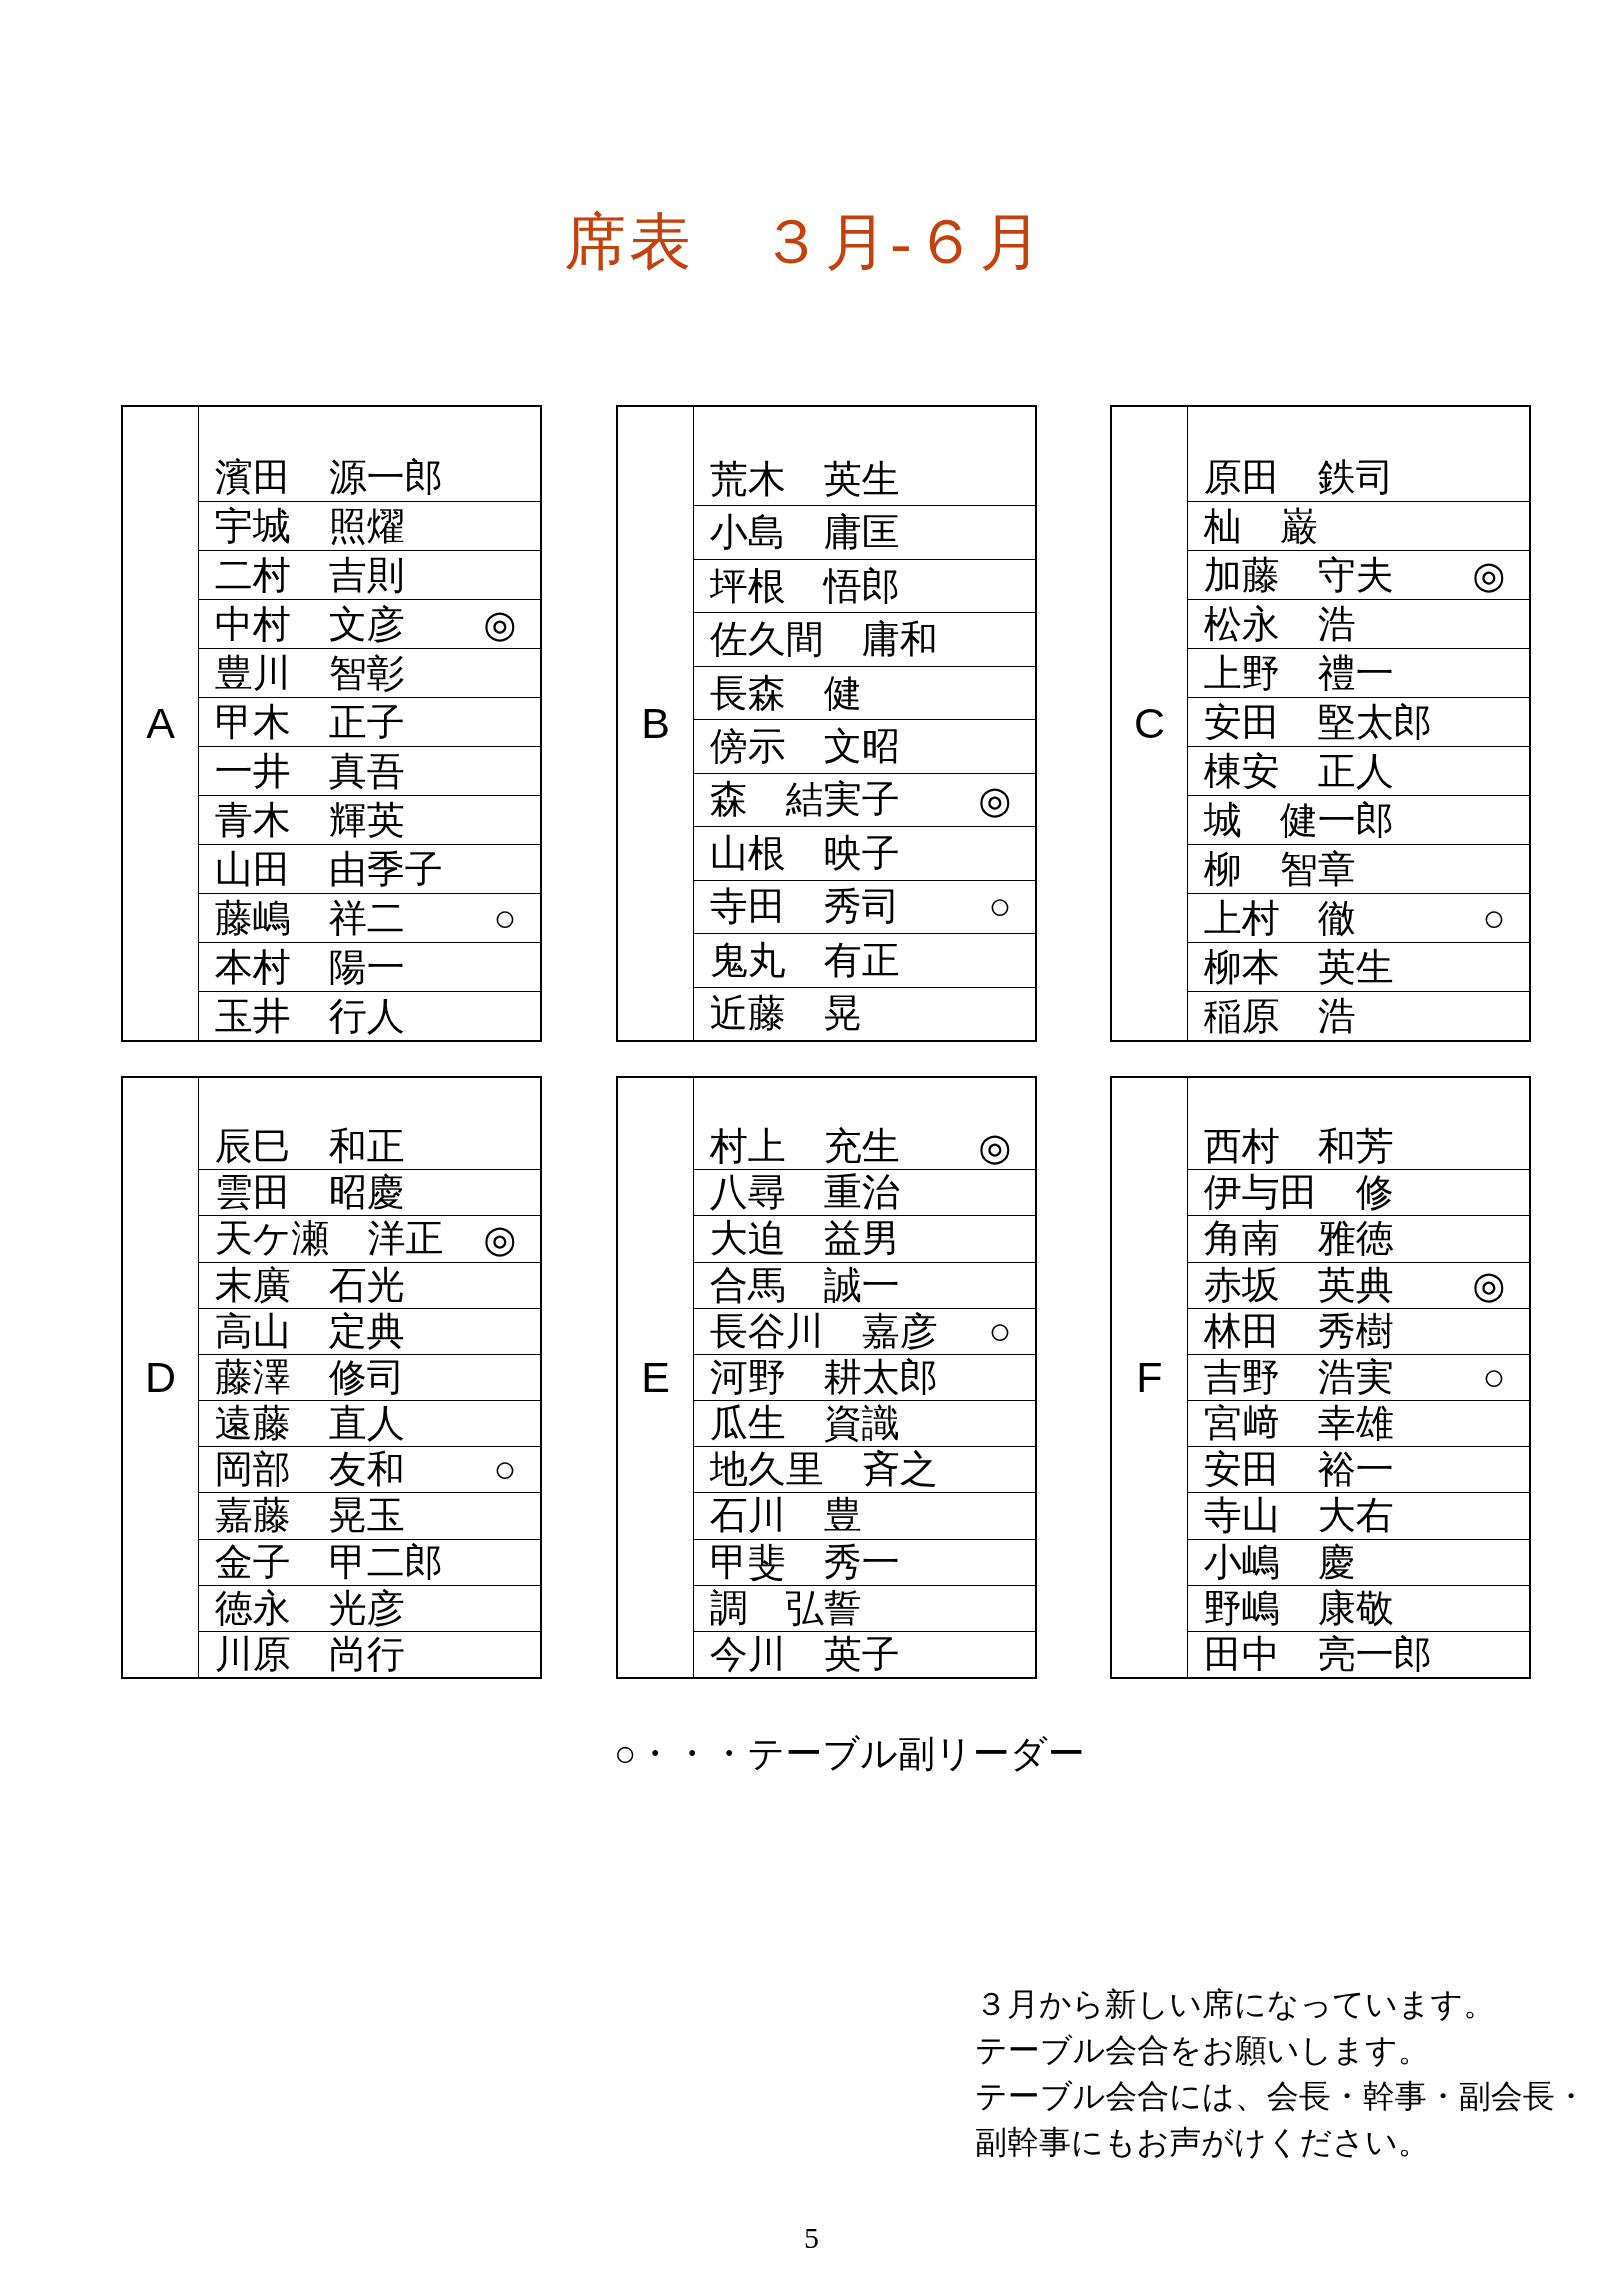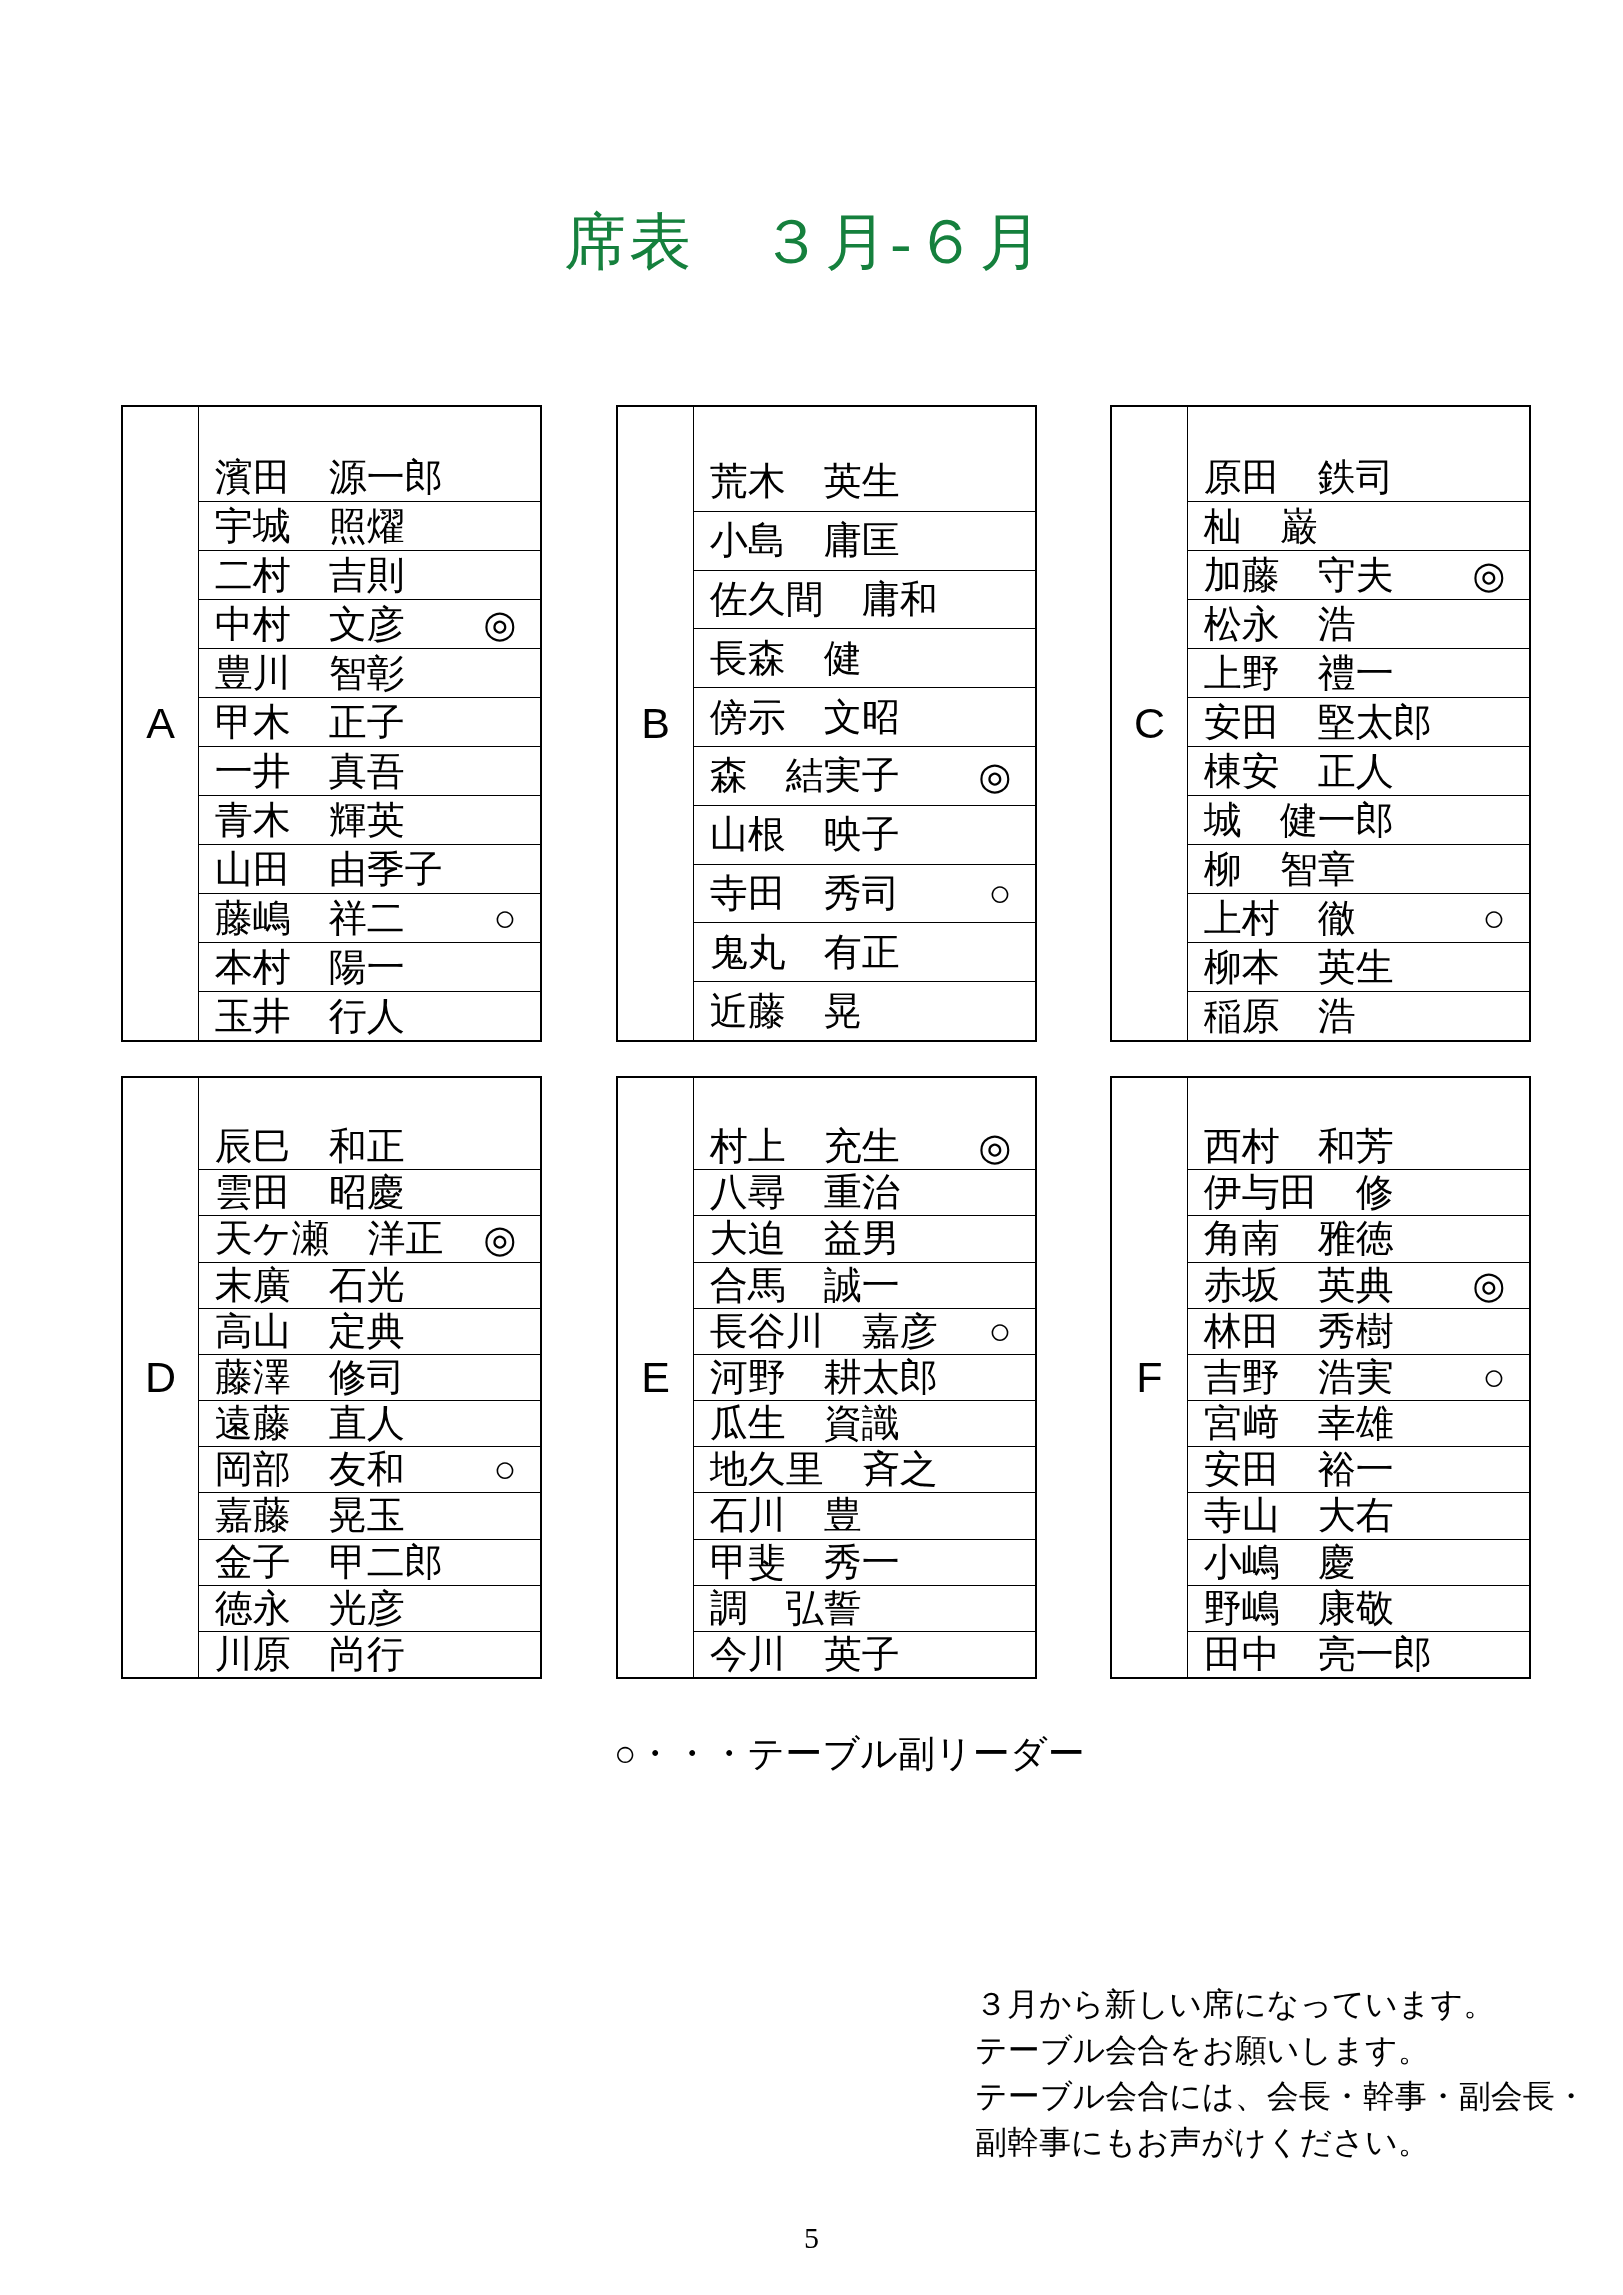--- a/index.html
+++ b/index.html
@@ -3,21 +3,21 @@
 <meta charset="utf-8">
 <style>
   html,body{margin:0;padding:0;background:#888;}
   .page{
     position:relative;width:1623px;height:2295px;background:#ffffff;
     overflow:hidden;color:#000;font-family:"Liberation Sans",sans-serif;
   }
   .title{
     position:absolute;left:564px;top:200px;margin:0;
     font-family:"Liberation Serif",serif;font-weight:normal;
-    font-size:62px;letter-spacing:3.3px;color:#15803d;white-space:nowrap;
+    font-size:62px;letter-spacing:3.3px;color:#c2410c;white-space:nowrap;
   }
   .seat-table{
     position:absolute;display:flex;border:2px solid #000;
     box-sizing:border-box;background:#fff;width:421px;
   }
   .pos-a{left:121px;top:405px;height:637px;}
   .pos-b{left:616px;top:405px;height:637px;}
   .pos-c{left:1110px;top:405px;height:637px;}
   .pos-d{left:121px;top:1076px;height:603px;}
   .pos-e{left:616px;top:1076px;height:603px;}
@@ -103,20 +103,23 @@
   <div class="seat-table pos-b">
     <div class="letter-cell">B</div>
     <div class="names">
         <div class="member-row">
           <span class="member-name">荒木　英生</span>
         </div>
         <div class="member-row">
           <span class="member-name">小島　庸匡</span>
         </div>
         <div class="member-row">
+          <span class="member-name">坪根　悟郎</span>
+        </div>
+        <div class="member-row">
           <span class="member-name">佐久間　庸和</span>
         </div>
         <div class="member-row">
           <span class="member-name">長森　健</span>
         </div>
         <div class="member-row">
           <span class="member-name">傍示　文昭</span>
         </div>
         <div class="member-row">
           <span class="member-name">森　結実子</span>

